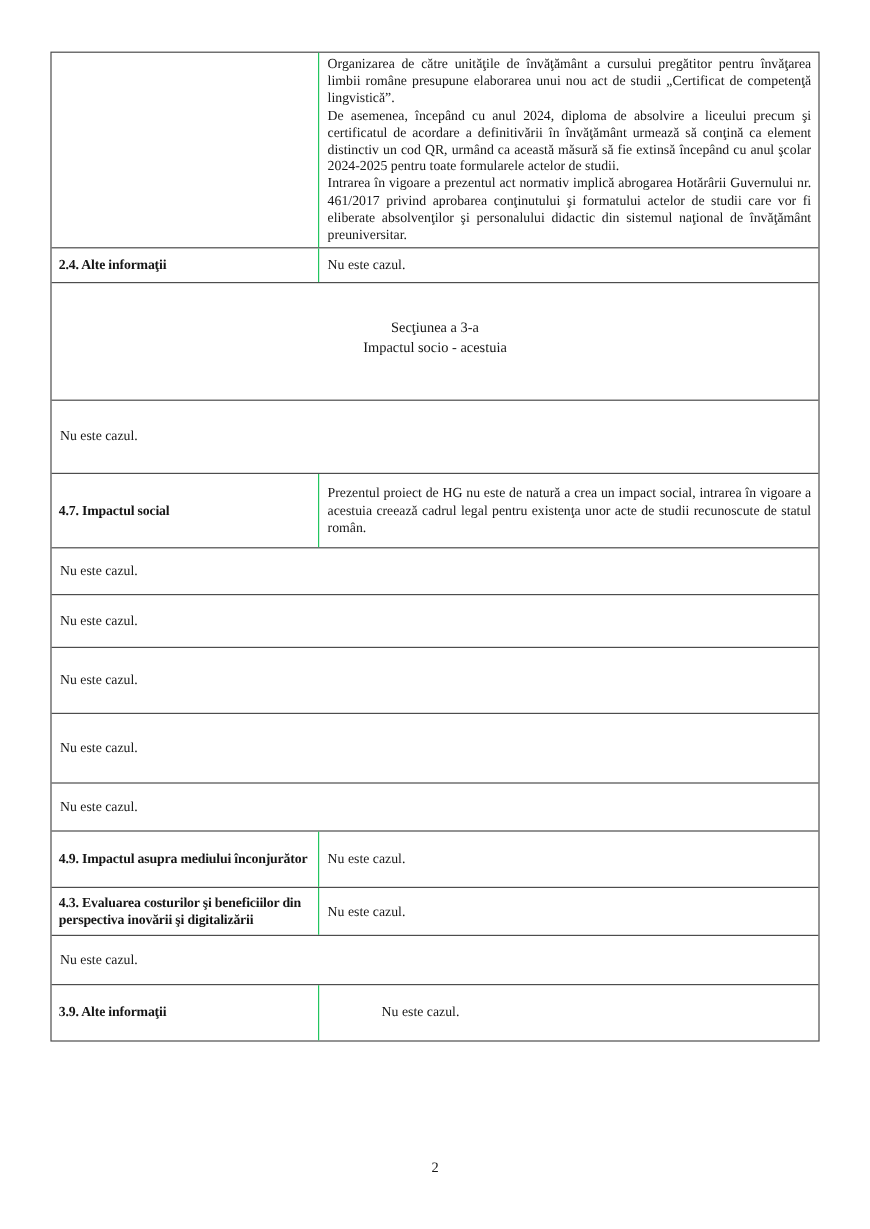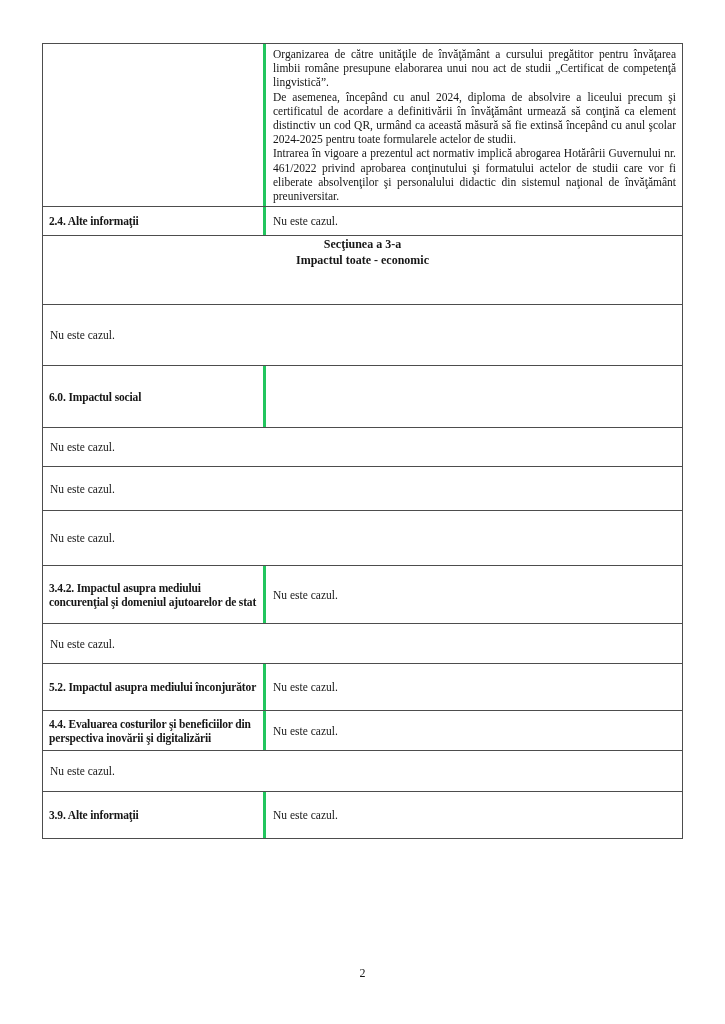--- a/index.html
+++ b/index.html
@@ -16,30 +16,30 @@
     left:42px;top:43px;
     width:641px;
     box-sizing:border-box;
     border:1px solid #4d4d4d;
   }
   .trow{
     display:flex;
     box-sizing:border-box;
     border-bottom:1px solid #4d4d4d;
   }
-  .trow:last-child{border-bottom:none;}
+  .trow:last-child{border-bottom:none;gap:45px;}
   .cell{
     box-sizing:border-box;
     font-size:11.5px;
     line-height:14.2px;
   }
   .cell.label{
     width:223px;
     flex:0 0 223px;
-    border-right:3px solid #22c55e;
+    border-right:1px solid #22c55e;
     font-weight:bold;
     padding:3px 2px 3px 6px;
     letter-spacing:-0.15px;
     display:flex;
     align-items:center;
   }
   .cell.value{
     flex:1 1 auto;
     padding:3px 6px 3px 7px;
     display:flex;
@@ -52,21 +52,22 @@
     text-align:justify;
   }
   .cell.value .justify{text-align:justify;}
   .section-row{
     display:block;
     box-sizing:border-box;
     border-bottom:1px solid #4d4d4d;
     text-align:center;
   }
   .section-inner{
-    font-weight:bold;
+    margin-top:29px;
+    font-weight:normal;
     font-size:12px;
     line-height:16px;
   }
   .page-number{
     position:absolute;
     left:0;top:966px;
     width:725px;
     text-align:center;
     font-size:12px;
   }
@@ -76,72 +77,74 @@
 
 <div class="page">
 
   <div class="doc-table">
 
     <div class="trow" style="min-height:155px">
       <div class="cell label"></div>
       <div class="cell value top">
         <p>Organizarea de către unităţile de învăţământ a cursului pregătitor pentru învăţarea limbii române presupune elaborarea unui nou act de studii „Certificat de competenţă lingvistică”.</p>
         <p>De asemenea, începând cu anul 2024, diploma de absolvire a liceului precum şi certificatul de acordare a definitivării în învăţământ urmează să conţină ca element distinctiv un cod QR, urmând ca această măsură să fie extinsă începând cu anul şcolar 2024-2025 pentru toate formularele actelor de studii.</p>
-        <p>Intrarea în vigoare a prezentul act normativ implică abrogarea Hotărârii Guvernului nr. 461/2022 privind aprobarea conţinutului şi formatului actelor de studii care vor fi eliberate absolvenţilor şi personalului didactic din sistemul naţional de învăţământ preuniversitar.</p>
+        <p>Intrarea în vigoare a prezentul act normativ implică abrogarea Hotărârii Guvernului nr. 461/2017 privind aprobarea conţinutului şi formatului actelor de studii care vor fi eliberate absolvenţilor şi personalului didactic din sistemul naţional de învăţământ preuniversitar.</p>
       </div>
     </div>
 
     <div class="trow" style="min-height:29px">
       <div class="cell label">2.4. Alte informaţii</div>
       <div class="cell value">Nu este cazul.</div>
     </div>
 
     <div class="section-row" style="min-height:69px">
       <div class="section-inner">
         <div>Secţiunea a 3-a</div>
-        <div>Impactul toate - economic</div>
+        <div>Impactul socio - acestuia</div>
       </div>
     </div>
 
     <div class="trow" style="min-height:61px">
       <div class="cell value">Nu este cazul.</div>
     </div>
 
     <div class="trow" style="min-height:62px">
-      <div class="cell label">6.0. Impactul social</div>
+      <div class="cell label">4.7. Impactul social</div>
+      <div class="cell value">
+        <div class="justify">Prezentul proiect de HG nu este de natură a crea un impact social, intrarea în vigoare a acestuia creează cadrul legal pentru existenţa unor acte de studii recunoscute de statul român.</div>
+      </div>
     </div>
 
     <div class="trow" style="min-height:39px">
       <div class="cell value">Nu este cazul.</div>
     </div>
 
     <div class="trow" style="min-height:44px">
       <div class="cell value">Nu este cazul.</div>
     </div>
 
     <div class="trow" style="min-height:55px">
       <div class="cell value">Nu este cazul.</div>
     </div>
 
     <div class="trow" style="min-height:58px">
-      <div class="cell label">3.4.2. Impactul asupra mediului concurenţial şi domeniul ajutoarelor de stat</div>
       <div class="cell value">Nu este cazul.</div>
     </div>
 
     <div class="trow" style="min-height:40px">
       <div class="cell value">Nu este cazul.</div>
     </div>
 
     <div class="trow" style="min-height:47px">
-      <div class="cell label">5.2. Impactul asupra mediului înconjurător</div>
+      <div class="cell label">4.9. Impactul asupra mediului înconjurător</div>
       <div class="cell value">Nu este cazul.</div>
     </div>
 
     <div class="trow" style="min-height:40px">
-      <div class="cell label">4.4. Evaluarea costurilor şi beneficiilor din perspectiva inovării  şi digitalizării</div>
+      <div class="cell label">4.3. Evaluarea costurilor şi beneficiilor din perspectiva inovării  şi digitalizării</div>
       <div class="cell value">Nu este cazul.</div>
     </div>
 
     <div class="trow" style="min-height:41px">
       <div class="cell value">Nu este cazul.</div>
     </div>
 
     <div class="trow" style="min-height:46px">
       <div class="cell label">3.9. Alte informaţii</div>
       <div class="cell value">Nu este cazul.</div>

